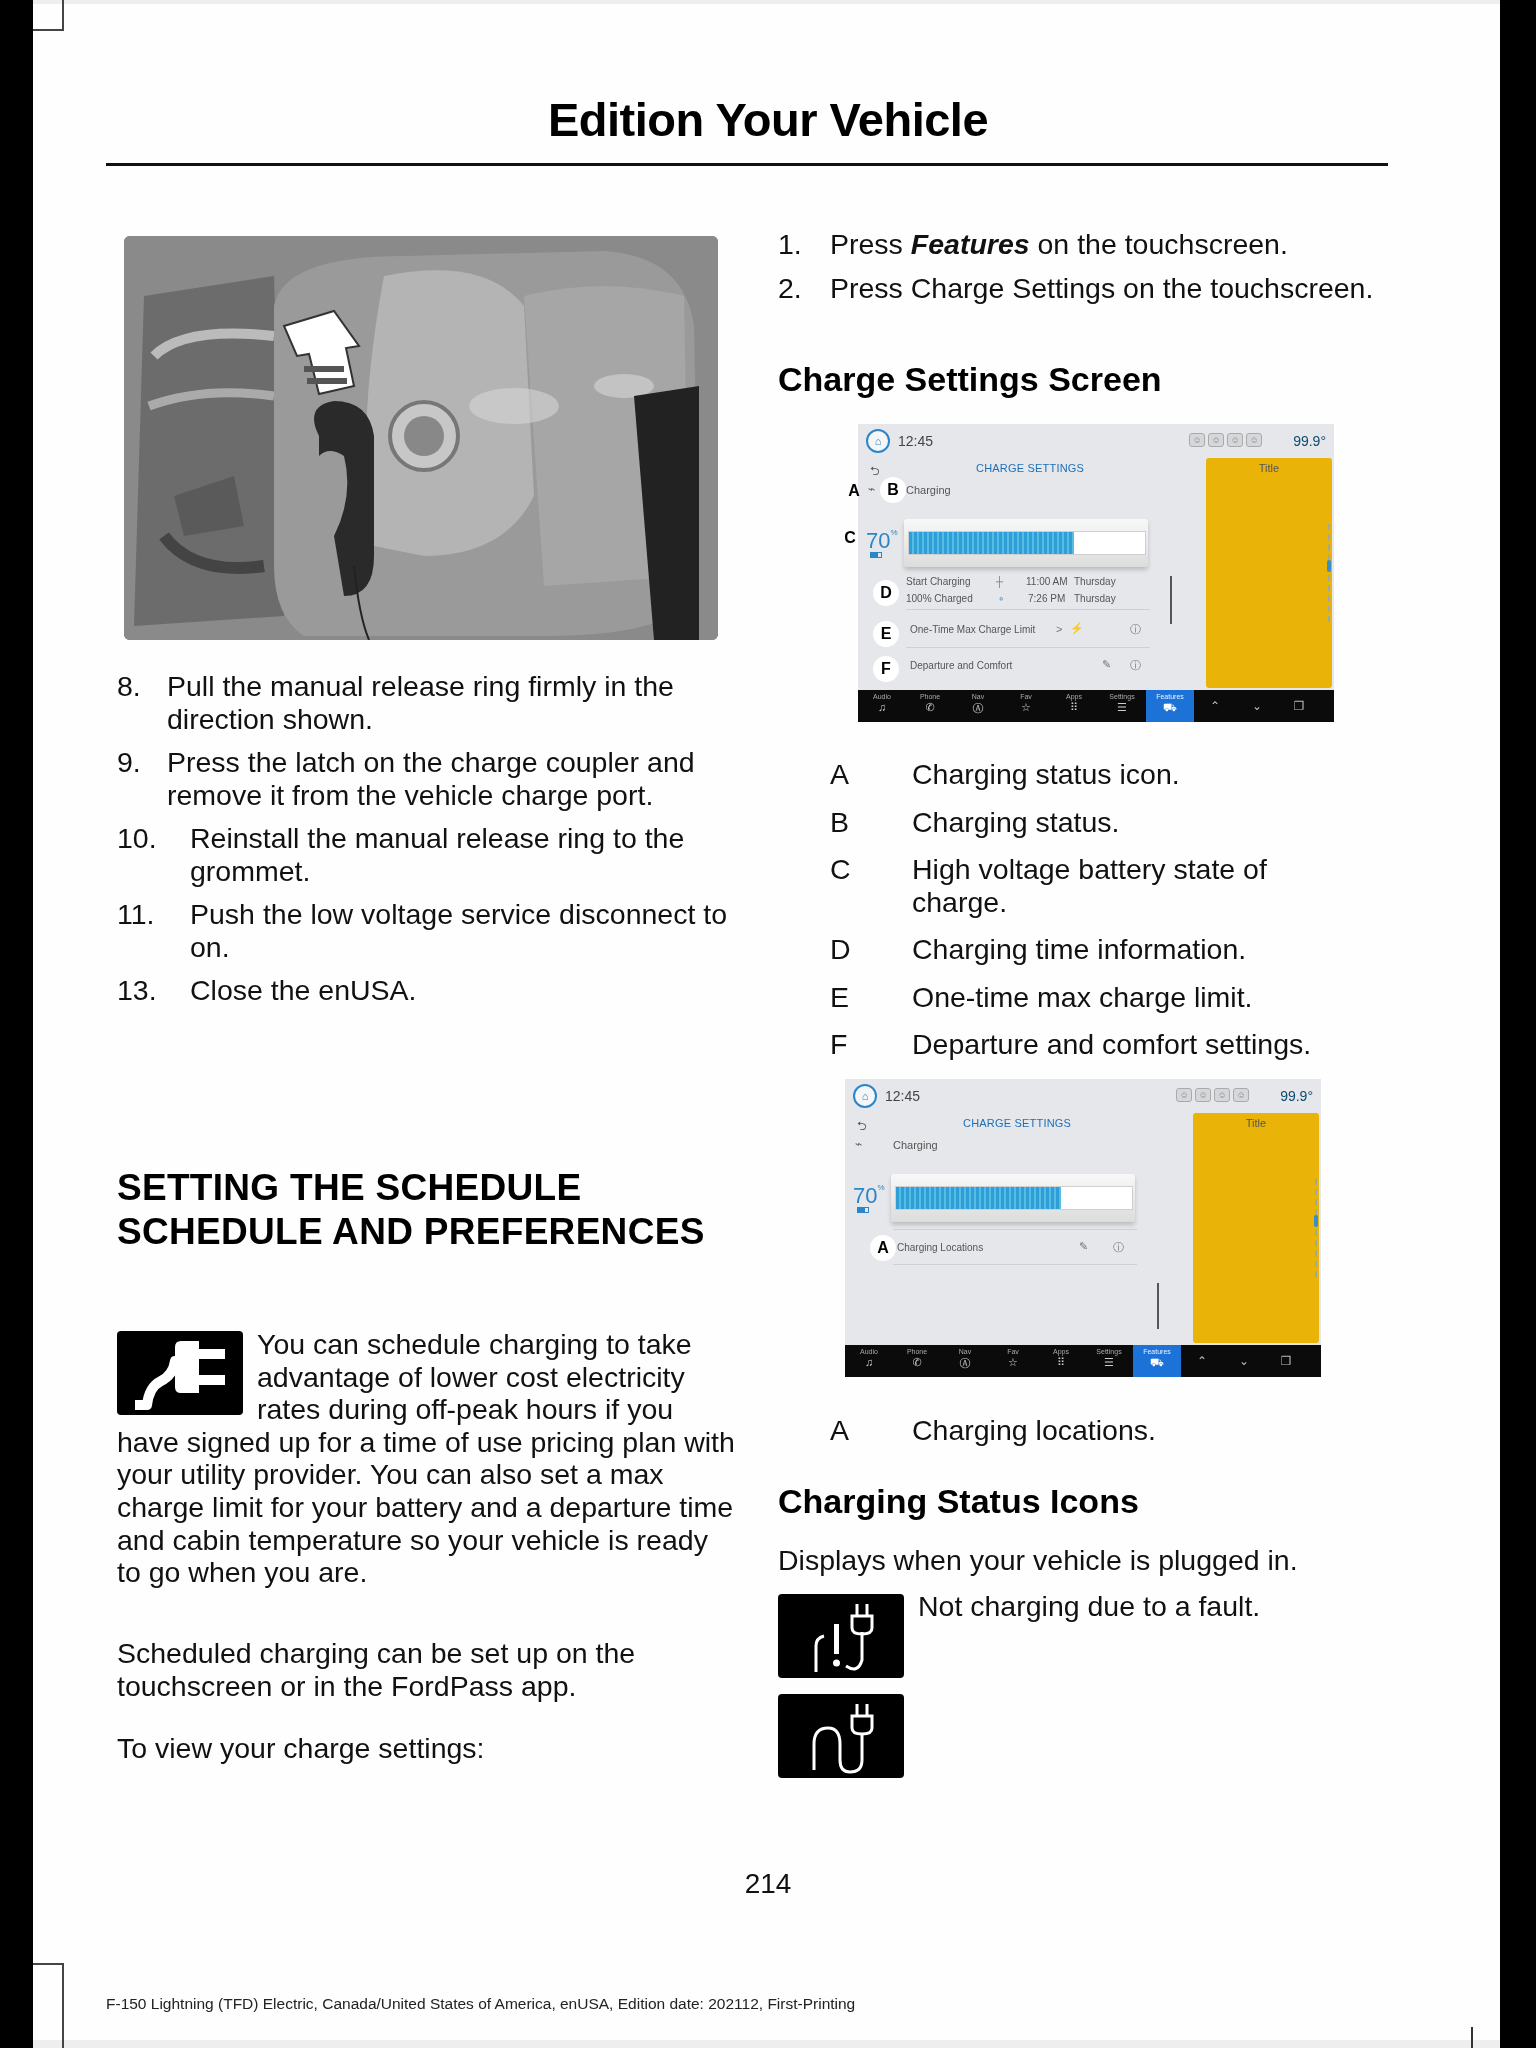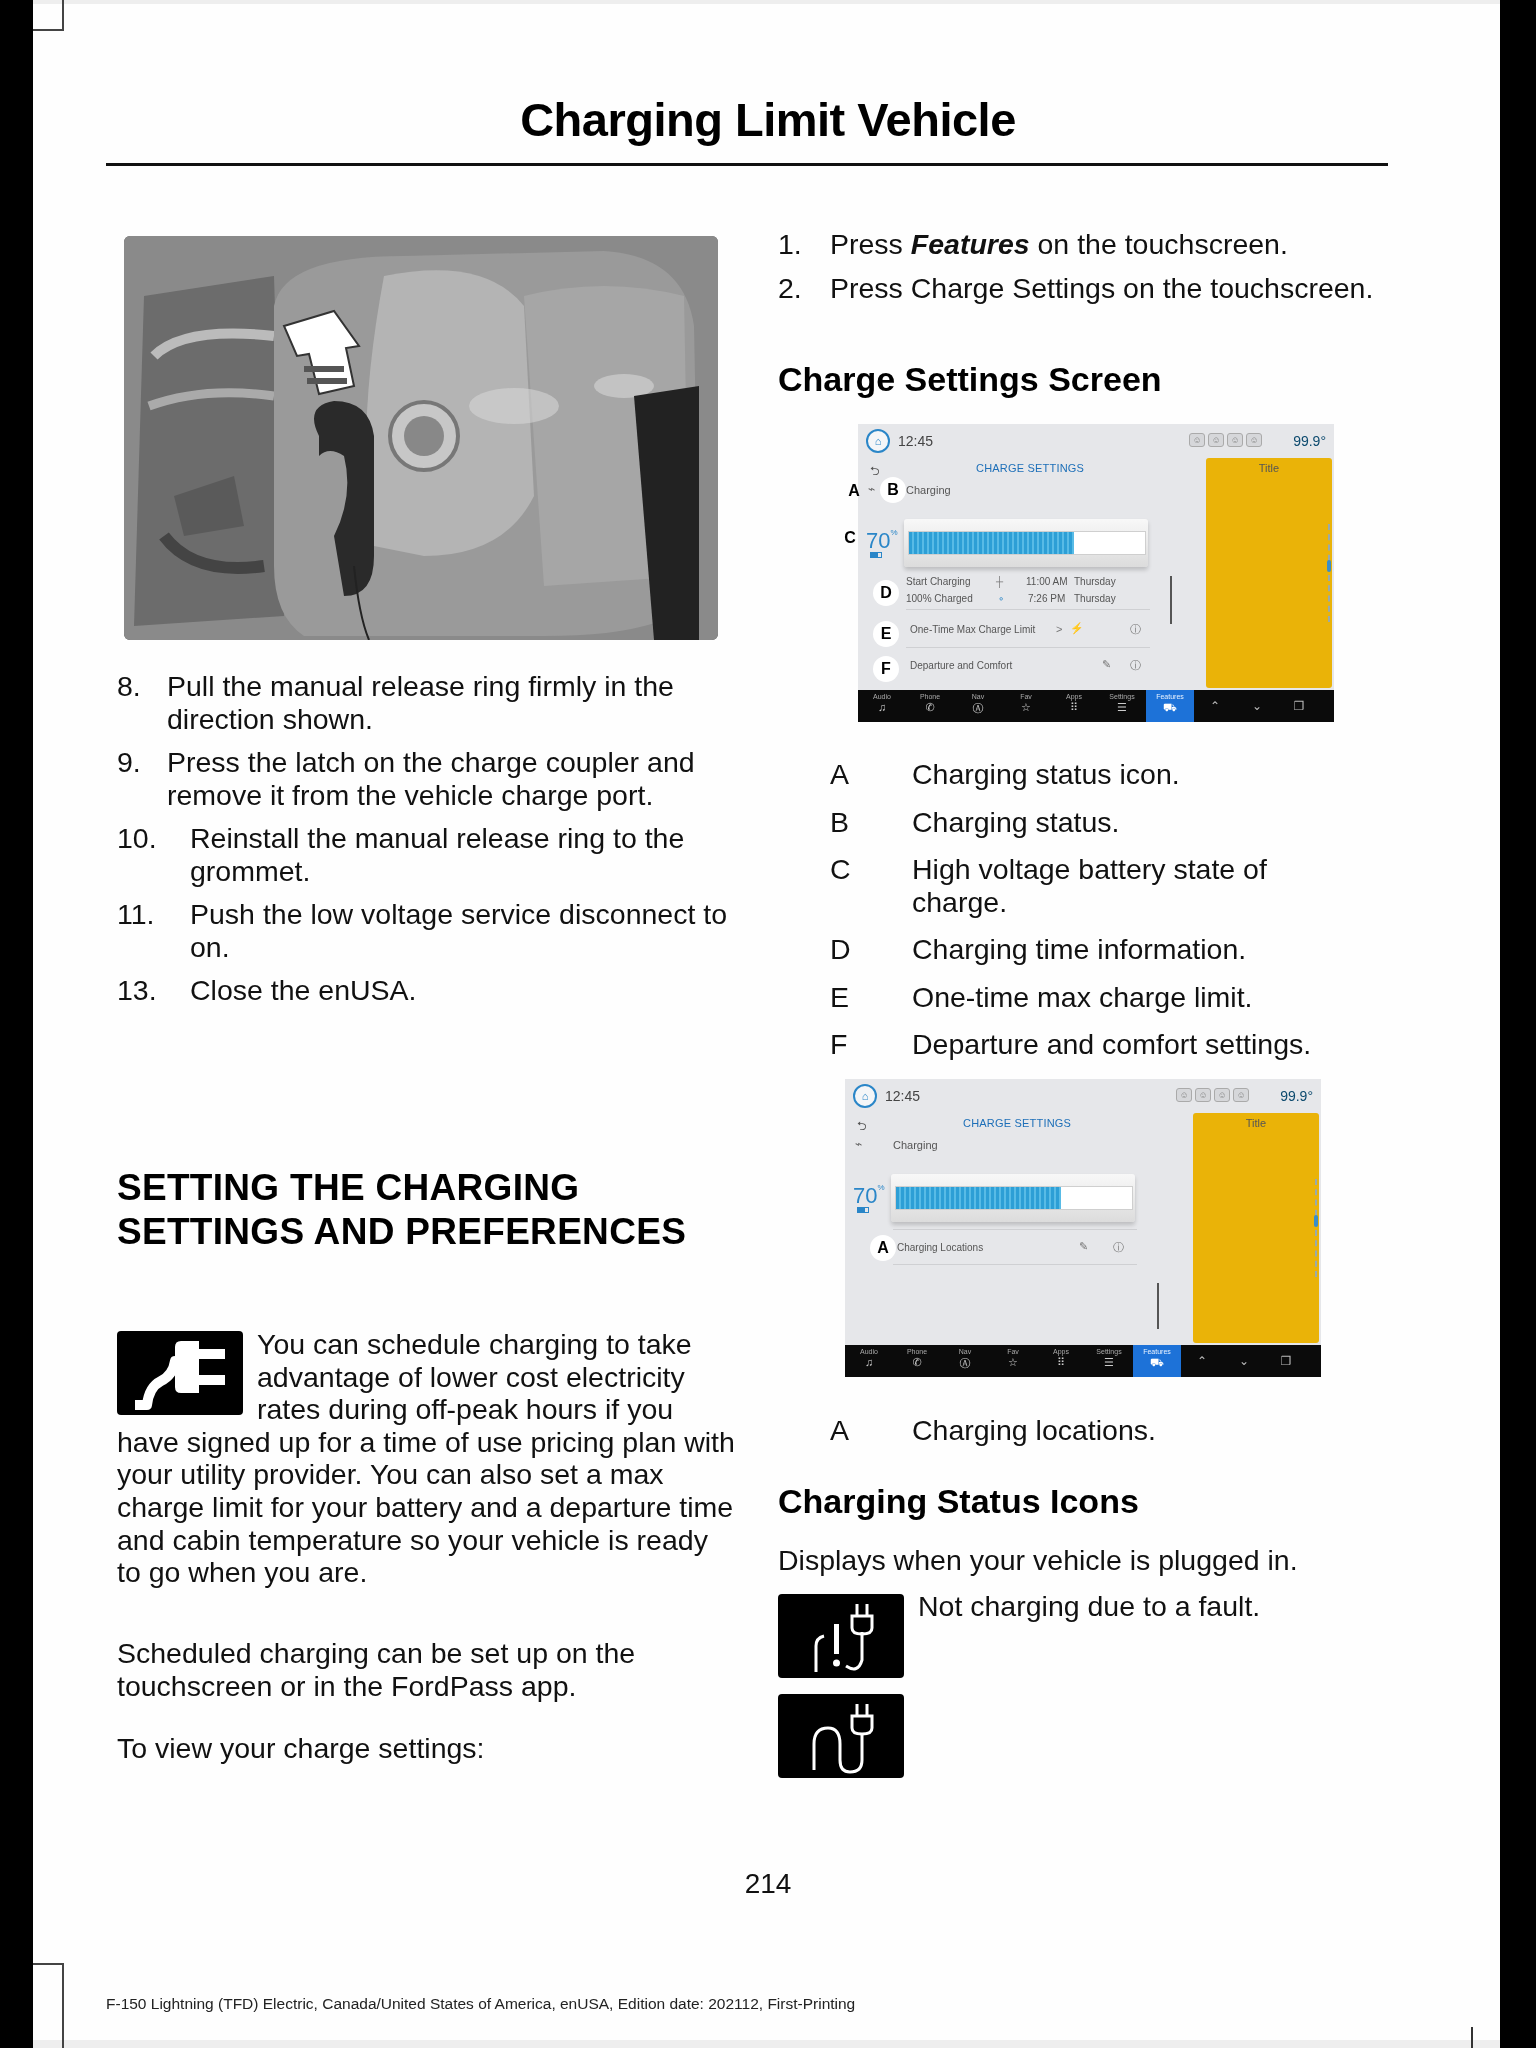--- a/index.html
+++ b/index.html
@@ -92,21 +92,21 @@
 </head>
 <body>
 
 <div class="page"></div>
 <div class="page-topstrip"></div>
 <div class="page-bottomstrip"></div>
 <div class="crop-tl"></div>
 <div class="crop-bl"></div>
 <div class="crop-br"></div>
 
-<h1 class="header-title">Charging Limit Vehicle</h1>
+<h1 class="header-title">Edition Your Vehicle</h1>
 <div class="header-rule"></div>
 
 <div class="photo" title="Engine compartment illustration showing manual release ring with arrow">
   <svg width="594" height="404" viewBox="0 0 594 404">
     <rect x="0" y="0" width="594" height="404" fill="#8a8a8a"></rect>
     <path d="M20 60 L150 40 L160 380 L10 390 Z" fill="#6c6c6c"></path>
     <path d="M30 120 Q60 90 150 100" stroke="#bbb" stroke-width="10" fill="none"></path>
     <path d="M25 170 Q80 150 150 160" stroke="#aaa" stroke-width="9" fill="none"></path>
     <path d="M40 300 Q70 340 140 330" stroke="#444" stroke-width="12" fill="none"></path>
     <path d="M50 260 L110 240 L120 290 L60 300 Z" fill="#5a5a5a"></path>
@@ -142,21 +142,21 @@
   <li class="step wide">
       <span class="num">11.</span>
       <span class="txt">Push the low voltage service disconnect to on.</span>
     </li>
   <li class="step wide">
       <span class="num">13.</span>
       <span class="txt">Close the enUSA.</span>
     </li>
 </ol>
 
-<h2 class="section-heading">SETTING THE CHARGING SETTINGS AND PREFERENCES</h2>
+<h2 class="section-heading">SETTING THE SCHEDULE SCHEDULE AND PREFERENCES</h2>
 
 <div class="intro-icon">
   <svg width="126" height="84" viewBox="0 0 126 84">
     <path d="M18 74 L30 74 Q32 56 44 50 Q56 44 58 30 L70 30" stroke="#fff" stroke-width="10" fill="none" stroke-linejoin="round"></path>
     <path d="M58 16 Q58 10 64 10 L82 10 L82 62 L64 62 Q58 62 58 56 Z" fill="#fff"></path>
     <rect x="82" y="18" width="26" height="10" fill="#fff"></rect>
     <rect x="82" y="44" width="26" height="10" fill="#fff"></rect>
   </svg>
 </div>
 <p class="intro-para"><span class="float-spacer"></span><span>You can schedule charging to take advantage of lower cost electricity rates during off-peak hours if you have signed up for a time of use pricing plan with your utility provider. You can also set a max charge limit for your battery and a departure time and cabin temperature so your vehicle is ready to go when you are.</span></p>

